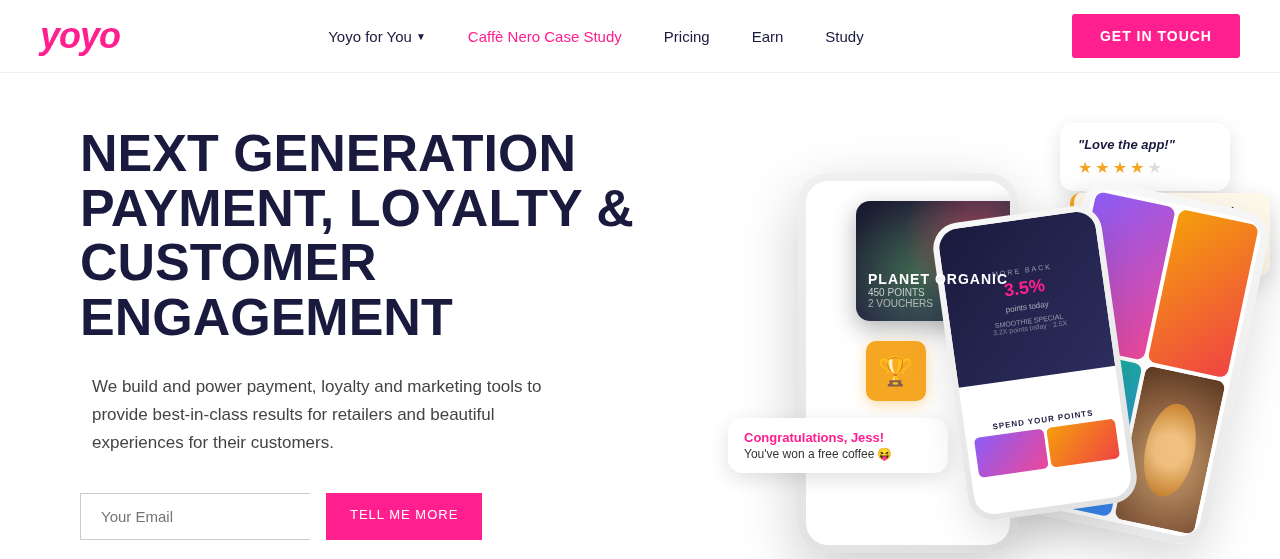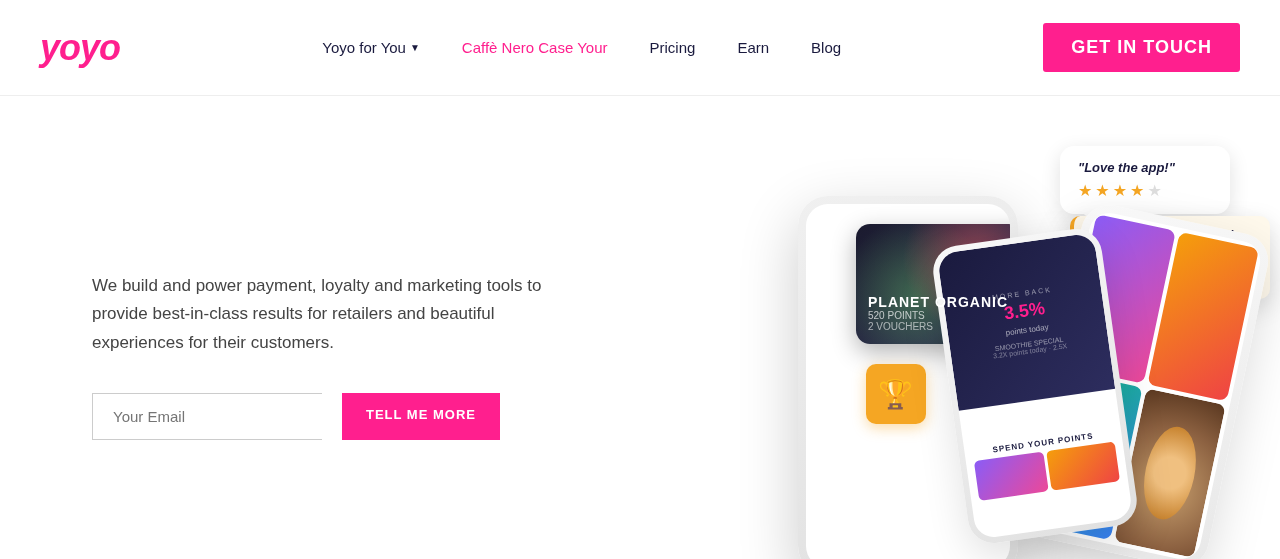--- a/index.html
+++ b/index.html
@@ -4,21 +4,21 @@
   <style>
     * { margin: 0; padding: 0; box-sizing: border-box; }
     body { font-family: 'Arial', sans-serif; background: #fff; overflow-x: hidden; }
 
     
     .navbar {
       display: flex;
       align-items: center;
       justify-content: space-between;
       padding: 0 40px;
-      height: 96px;
+      height: 73px;
       border-bottom: 1px solid #eee;
       background: #fff;
     }
     .logo {
       font-size: 36px;
       font-weight: 900;
       color: #ff1f8e;
       letter-spacing: -1px;
       font-style: italic;
     }
@@ -42,21 +42,21 @@
       color: #ff1f8e;
     }
     .nav-links li a .arrow {
       font-size: 10px;
     }
     .cta-btn {
       background: #ff1f8e;
       color: #fff;
       border: none;
       padding: 14px 28px;
-      font-size: 18px;
+      font-size: 14px;
       font-weight: 800;
       letter-spacing: 1px;
       cursor: pointer;
       border-radius: 3px;
       text-transform: uppercase;
     }
 
     
     .hero {
       display: flex;
@@ -83,22 +83,21 @@
     .hero-subtitle {
       font-size: 17px;
       color: #444;
       line-height: 1.65;
       margin-bottom: 36px;
       max-width: 490px;
       margin-left: 12px;
     }
     .hero-form {
       display: flex;
-      gap: 8px;
-      margin-left: 12px;
+      gap: 16px;
     }
     .hero-form input {
       padding: 14px 20px;
       border: 1px solid #ccc;
       font-size: 15px;
       color: #aaa;
       width: 230px;
       outline: none;
       border-right: none;
     }
@@ -418,49 +417,50 @@
 
   <ul class="nav-links">
     <li>
       <a href="#">
         <span>Yoyo for You</span>
         <span class="arrow">▼</span>
       </a>
     </li>
     <li>
       <a href="#" class="active">
-        <span>Caffè Nero Case Your</span>
+        <span>Caffè Nero Case Study</span>
       </a>
     </li>
     <li>
       <a href="#">
         <span>Pricing</span>
       </a>
     </li>
     <li>
       <a href="#">
         <span>Earn</span>
       </a>
     </li>
     <li>
       <a href="#">
-        <span>Blog</span>
+        <span>Study</span>
       </a>
     </li>
   </ul>
 
   <button class="cta-btn">GET IN TOUCH</button>
 </nav>
 
 <section class="hero">
   <div class="hero-left">
+    <h1 class="hero-title">NEXT GENERATION PAYMENT, LOYALTY &amp; CUSTOMER ENGAGEMENT</h1>
     <p class="hero-subtitle">We build and power payment, loyalty and marketing tools to provide best-in-class results for retailers and beautiful experiences for their customers.</p>
     <div class="hero-form">
       <input type="email" placeholder="Your Email" style="">
-      <button class="hero-form" style="background:#ff1f8e;color:#fff;border:none;padding:14px 24px;font-size:13px;font-weight:700;letter-spacing:1px;cursor:pointer;text-transform:uppercase;">TELL ME MORE</button>
+      <button class="hero-form" style="background:#ff1f8e;color:#fff;border:none;padding:14px 24px;font-size:13px;font-weight:400;letter-spacing:1px;cursor:pointer;text-transform:uppercase;">TELL ME MORE</button>
     </div>
   </div>
 
   <div class="hero-right">
 
     <div class="bubble-love">
       <div class="bubble-love-text">"Love the app!"</div>
       <div class="stars">
         <span class="star">★</span>
         <span class="star">★</span>
@@ -517,25 +517,29 @@
         </div>
       </div>
     </div>
 
     <div class="phone phone-main">
       <div class="phone-screen">
 
         <div class="card-planet">
           <div class="card-planet-bg"></div>
           <div class="card-planet-name">PLANET ORGANIC</div>
-          <div class="card-planet-points">520 POINTS</div>
+          <div class="card-planet-points">450 POINTS</div>
           <div class="card-planet-vouchers">2 VOUCHERS</div>
         </div>
 
         <div class="trophy-icon-wrap">
           <span>🏆</span>
         </div>
       </div>
     </div>
 
+    <div class="bubble-congrats">
+      <div class="bubble-congrats-name">Congratulations, Jess!</div>
+      <div class="bubble-congrats-text">You've won a free coffee 😝</div>
+    </div>
 
   </div>
 </section>
 
 </body></html>

